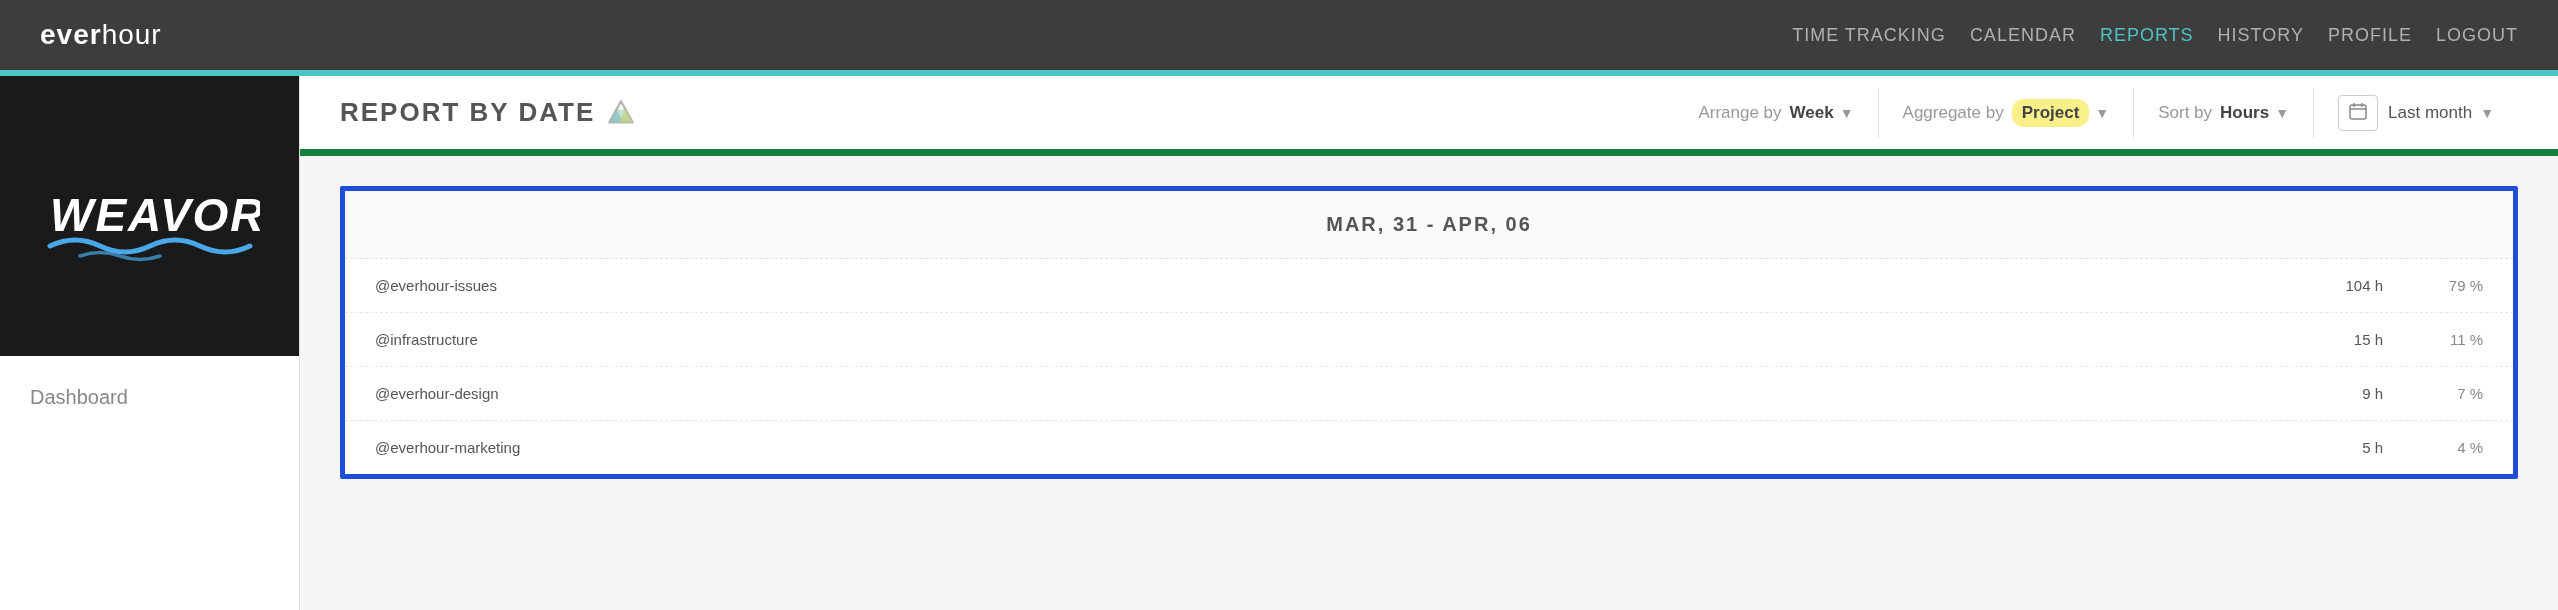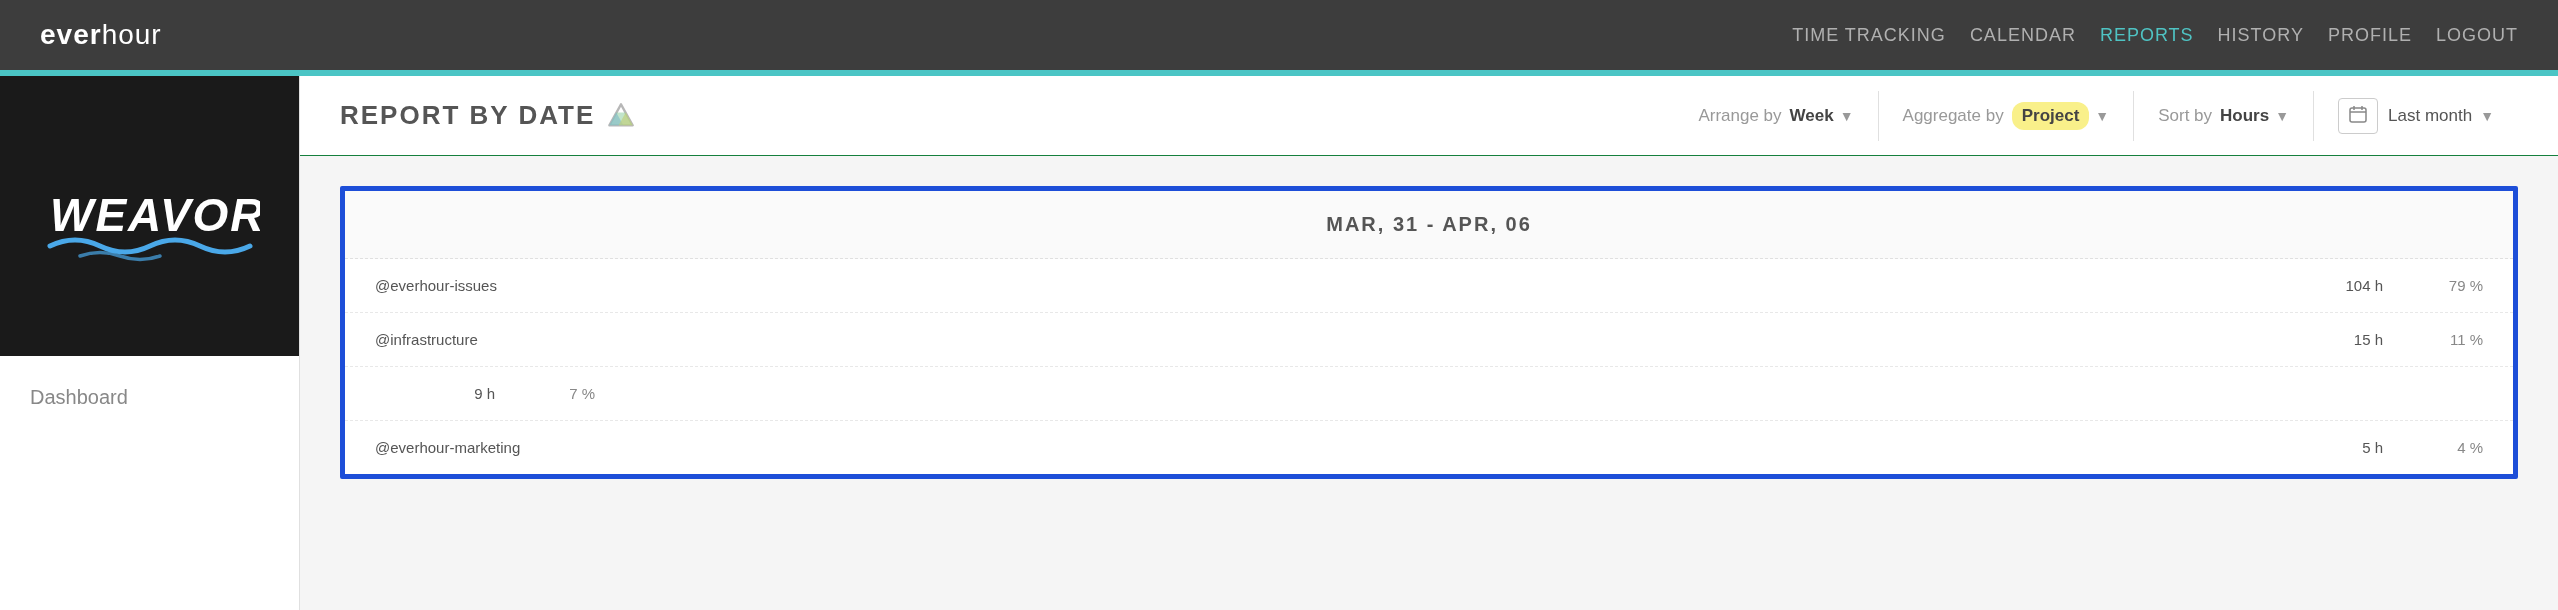--- a/index.html
+++ b/index.html
@@ -96,21 +96,21 @@
       overflow: hidden;
     }
 
     
     .report-header {
       display: flex;
       align-items: center;
       padding: 0 40px;
       height: 80px;
       background: #fff;
-      border-bottom: 1px solid #15803d;
+      border-bottom: 7px solid #15803d;
       gap: 30px;
     }
     .report-title {
       font-size: 26px;
       font-weight: 600;
       color: #555;
       letter-spacing: 2px;
       text-transform: uppercase;
       display: flex;
       align-items: center;
@@ -325,20 +325,21 @@
         <span class="row-name">@everhour-issues</span>
         <span class="row-hours">104 h</span>
         <span class="row-percent">79 %</span>
       </div>
       <div class="report-row">
         <span class="row-name">@infrastructure</span>
         <span class="row-hours">15 h</span>
         <span class="row-percent">11 %</span>
       </div>
       <div class="report-row">
+        <span class="row-name">@everhour-design</span>
         <span class="row-hours">9 h</span>
         <span class="row-percent">7 %</span>
       </div>
       <div class="report-row">
         <span class="row-name">@everhour-marketing</span>
         <span class="row-hours">5 h</span>
         <span class="row-percent">4 %</span>
       </div>
     </div>
 

